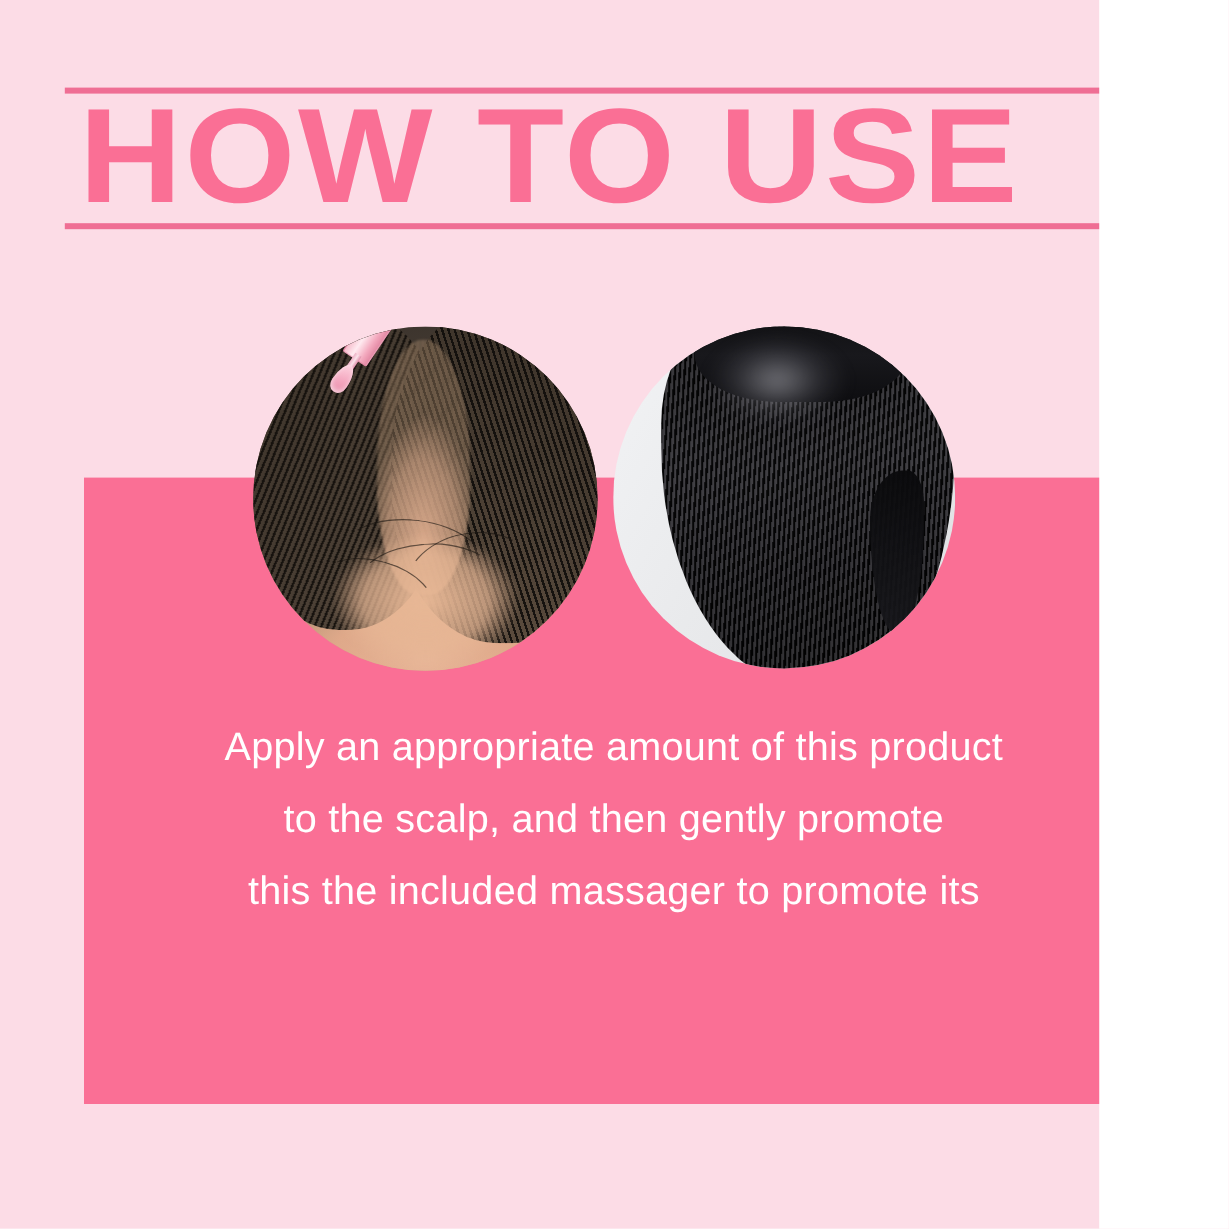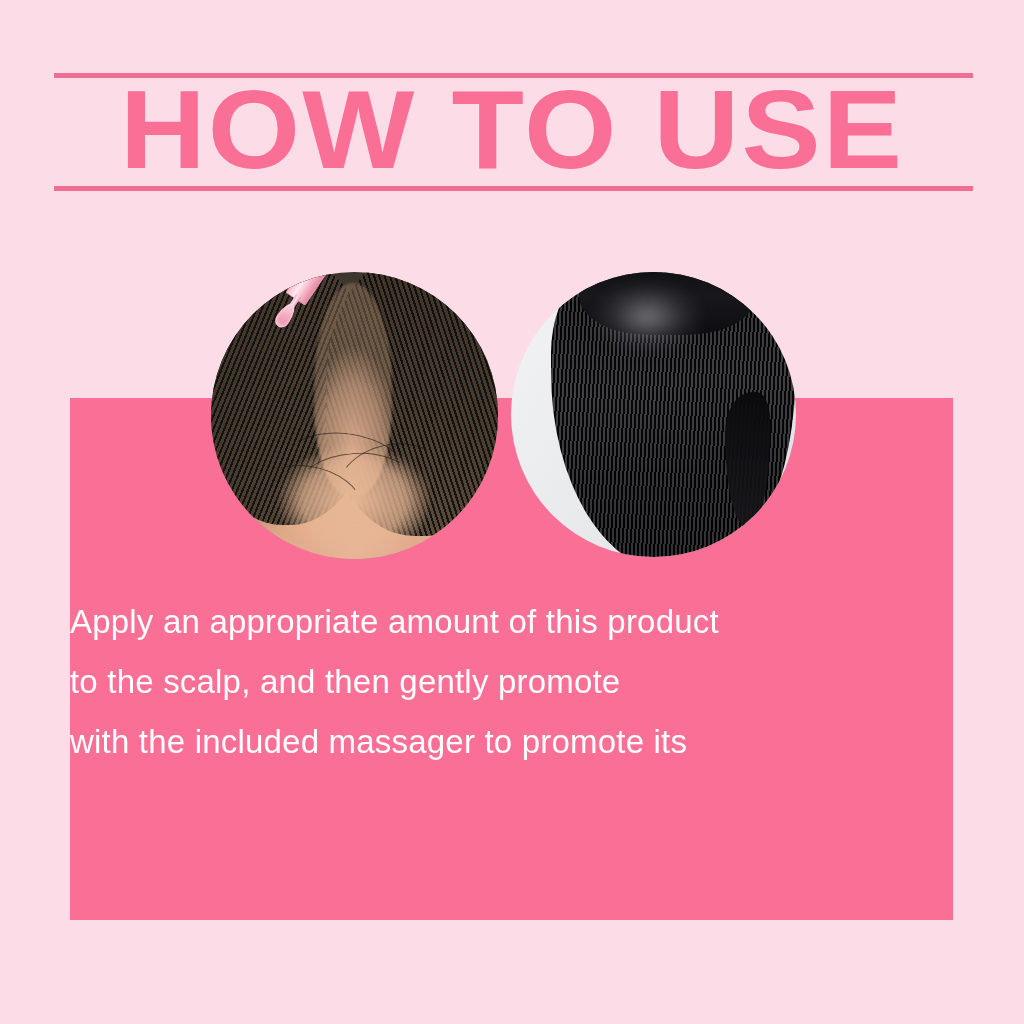--- a/index.html
+++ b/index.html
@@ -7,21 +7,21 @@
     padding: 0;
   }
   body {
     width: 1024px;
     height: 1024px;
     overflow: hidden;
     font-family: "Liberation Sans", sans-serif;
   }
   #poster {
     position: relative;
-    width: 1024px;
+    width: 916px;
     height: 1024px;
     background: #fcdce6;
     overflow: hidden;
   }
 
   
   .rule {
     position: absolute;
     left: 54px;
     width: 919px;
@@ -56,20 +56,21 @@
     width: 883px;
     height: 522px;
     background: #fa6f95;
   }
 
   .instructions {
     position: absolute;
     left: 70px;
     top: 592px;
     width: 883px;
+    text-align: center;
     color: #ffffff;
     font-family: "Liberation Sans", sans-serif;
     font-weight: 300;
     font-size: 33px;
     line-height: 60px;
     letter-spacing: 0.2px;
   }
   .instructions .line { display: block; }
 
   
@@ -314,16 +315,16 @@
       <div class="hair-mass"></div>
       <div class="hair-top"></div>
       <div class="hair-shine"></div>
       <div class="side-strand"></div>
     </div>
   </div>
 
   <div class="instructions">
     <span class="line">Apply an appropriate amount of this product</span>
     <span class="line">to the scalp, and then gently promote</span>
-    <span class="line">with the included massager to promote its</span>
+    <span class="line">this the included massager to promote its</span>
   </div>
 
 </div>
 
 </body></html>

